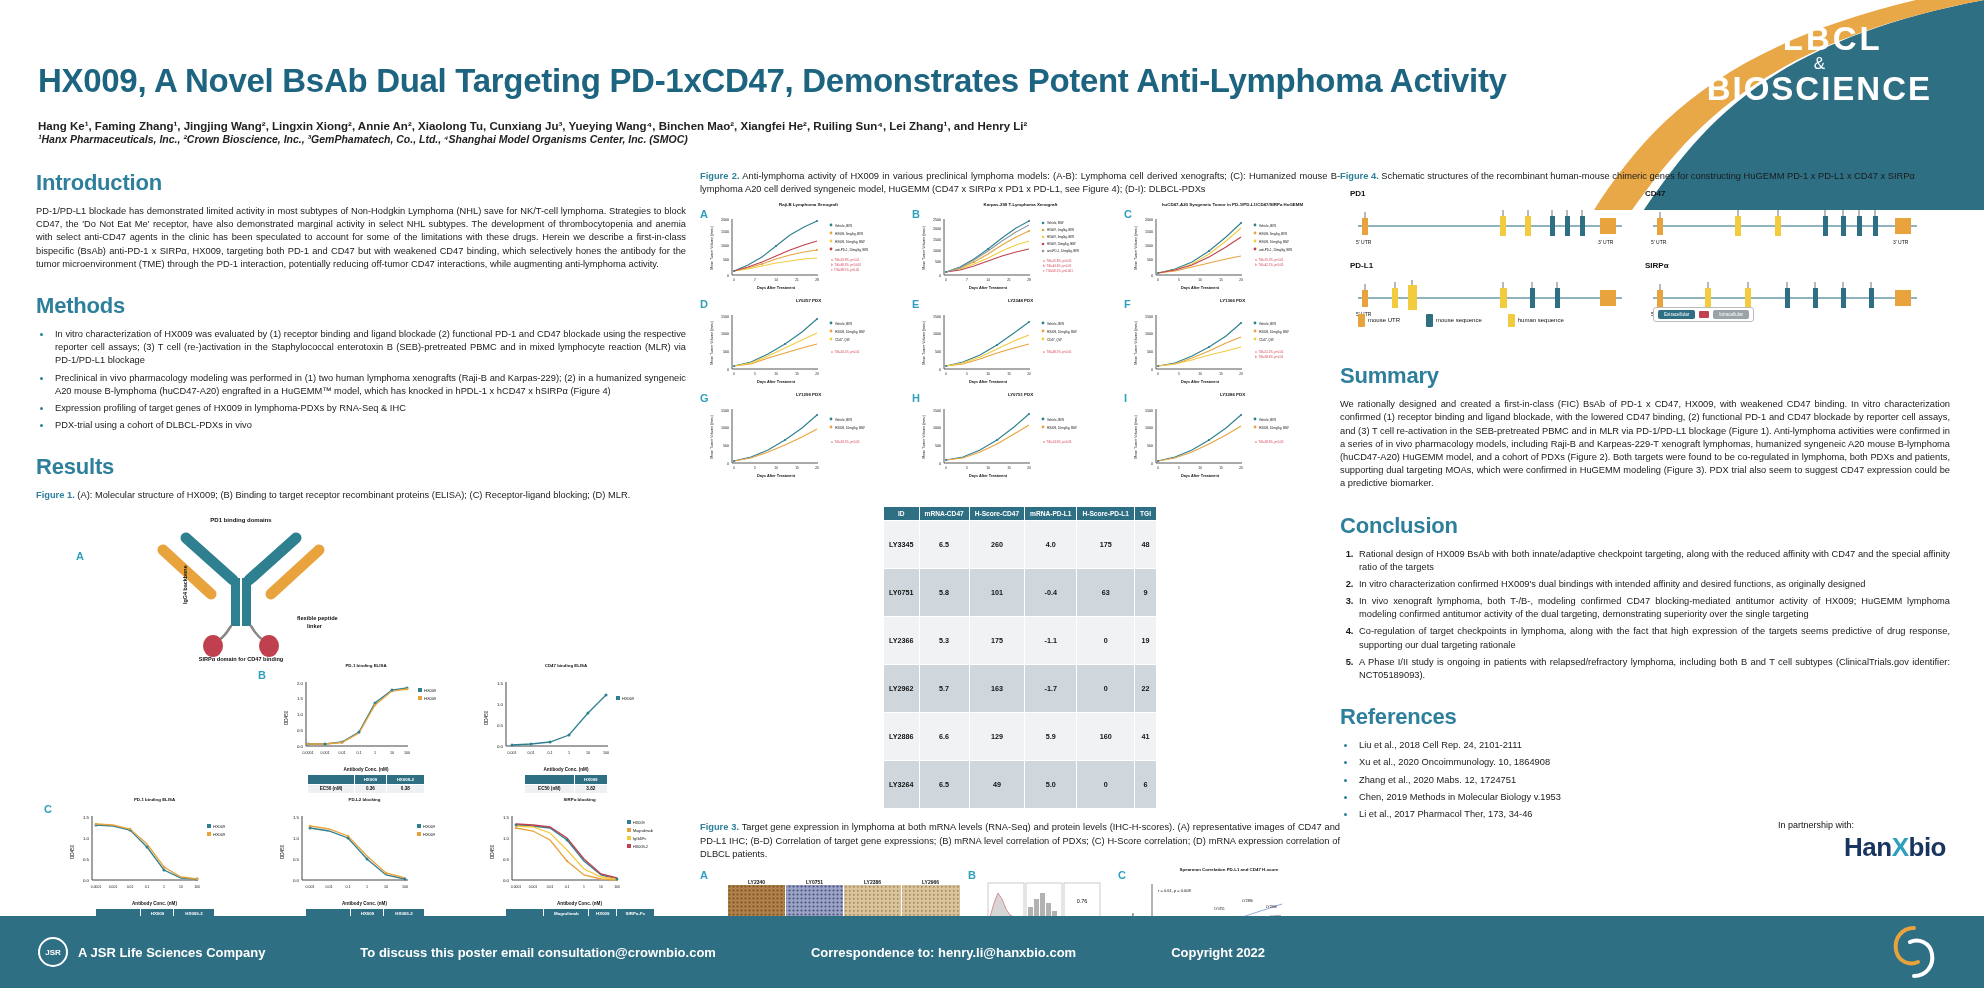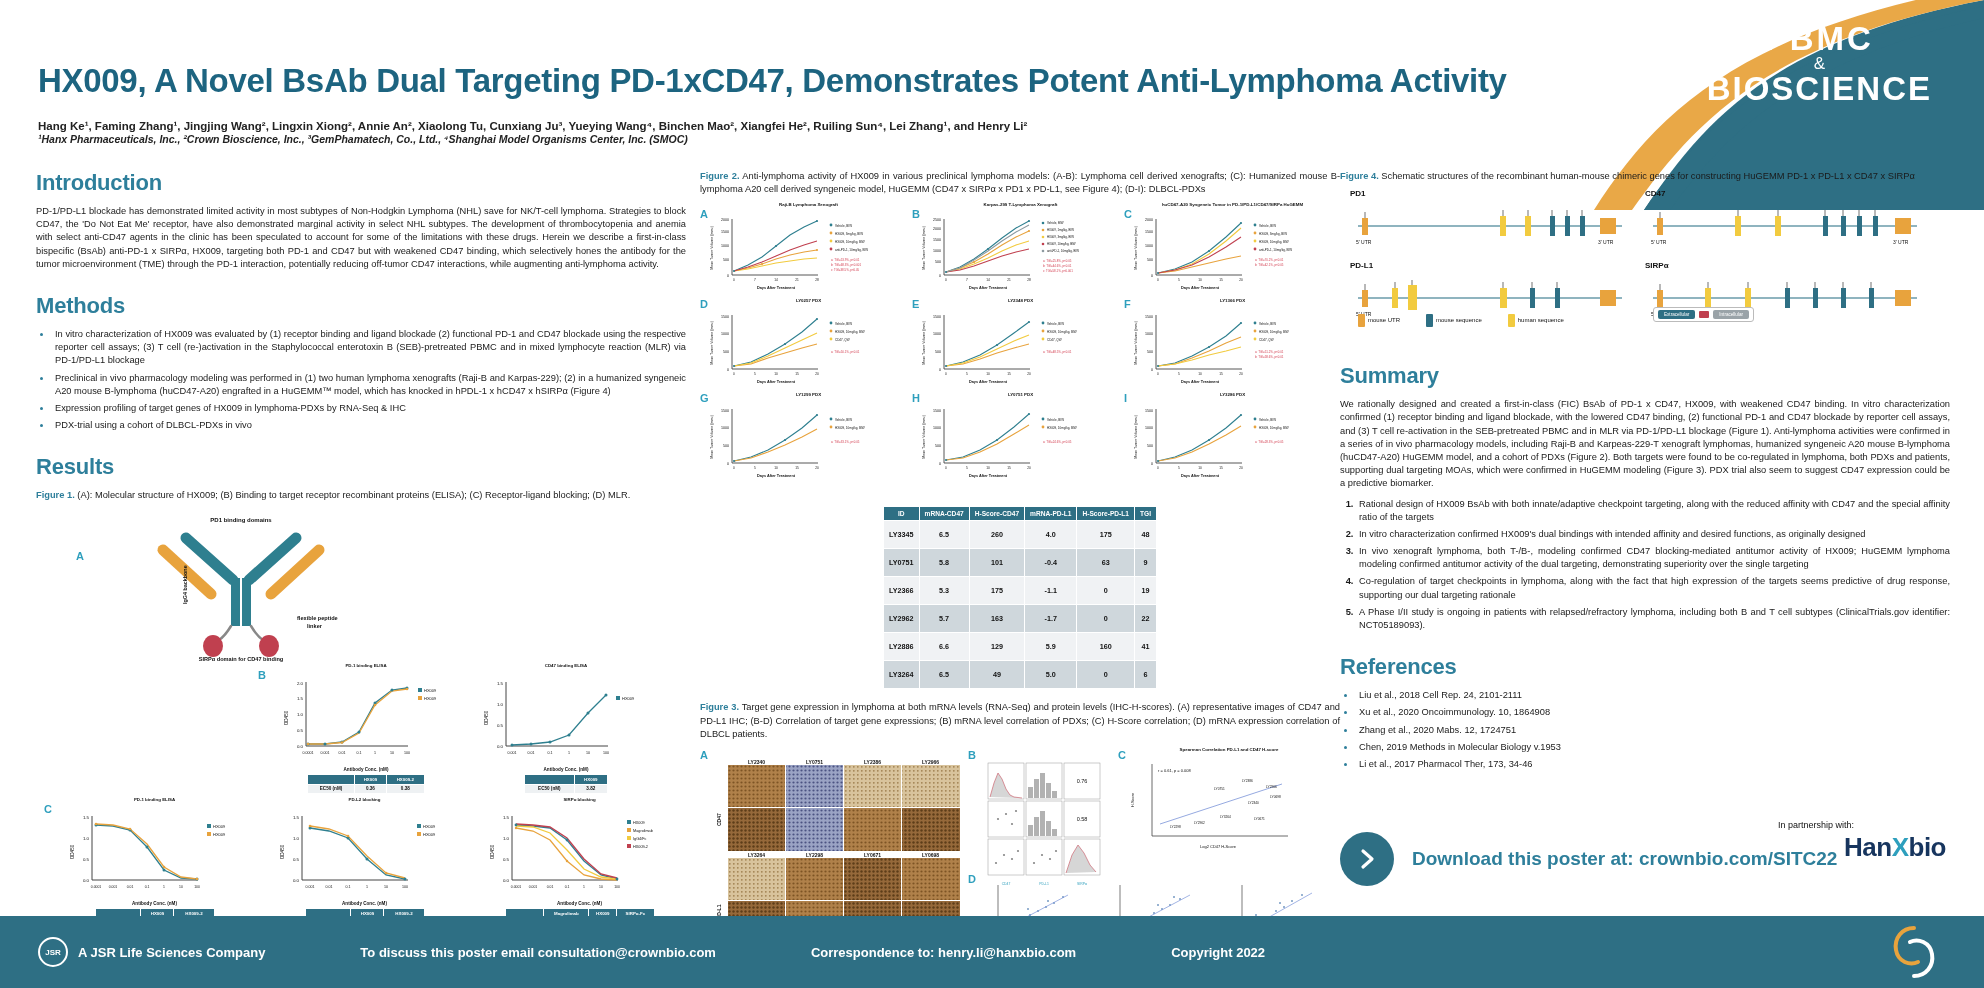--- a/index.html
+++ b/index.html
@@ -77,21 +77,21 @@
   svg { display:block; }
 
   
   table.dt { border-collapse:collapse; font-size:7.2px; }
   table.dt th {
     background:#2e6f84; color:#fff; font-weight:bold;
     padding:3px 5px; text-align:center; border:1px solid #fff;
     font-size:6.6px; white-space:nowrap;
   }
   table.dt td {
-    padding:9px 5px; text-align:center; border:1px solid #fff;
+    padding:19px 5px; text-align:center; border:1px solid #fff;
     color:#111; font-weight:bold;
   }
   table.dt tr:nth-child(odd) td  { background:#f0f2f4; }
   table.dt tr:nth-child(even) td { background:#cfd7dc; }
 
   
   table.ic { border-collapse:collapse; font-size:4.6px; width:100%; }
   table.ic th { background:#2e6f84; color:#fff; padding:1.6px 2px; border:1px solid #fff; font-weight:bold; font-size:4.4px;}
   table.ic td { background:#eef1f3; padding:1.6px 2px; border:1px solid #fff; text-align:center; color:#111; font-weight:bold;}
 
@@ -137,21 +137,21 @@
 
 <div id="poster">
 
   <div class="header-swoosh">
     <svg width="640" height="210" viewBox="0 0 640 210">
       <path d="M640,0 L640,210 L300,210 C360,120 430,40 640,0 Z" fill="#2e6f84"></path>
       <path d="M640,0 C420,42 348,126 288,210 L250,210 C312,112 400,28 640,-14 Z" fill="#e8a33d" opacity="0.95"></path>
       <path d="M640,18 C452,60 380,136 326,210 L300,210 C358,124 440,48 640,6 Z" fill="#2e6f84"></path>
     </svg>
     <div class="crown-logo">
-      <div class="c1">PBMC</div>
+      <div class="c1">DLBCL</div>
       <div class="amp">&amp;</div>
       <div class="c2">BIOSCIENCE</div>
     </div>
   </div>
 
   <div class="poster-title">HX009, A Novel BsAb Dual Targeting PD-1xCD47, Demonstrates Potent Anti-Lymphoma Activity</div>
   <div class="authors">Hang Ke¹, Faming Zhang¹, Jingjing Wang², Lingxin Xiong², Annie An², Xiaolong Tu, Cunxiang Ju³, Yueying Wang⁴, Binchen Mao², Xiangfei He², Ruiling Sun⁴, Lei Zhang¹, and Henry Li²</div>
   <div class="affil">¹Hanx Pharmaceuticals, Inc., ²Crown Bioscience, Inc., ³GemPhamatech, Co., Ltd., ⁴Shanghai Model Organisms Center, Inc. (SMOC)</div>
 
   <div class="col" id="col-left">
@@ -1422,46 +1422,39 @@
       <div style="position:absolute;left:18px;top:125px;display:flex;gap:26px;">
         <span class="gene-legend"><i style="background:#e8a33d;"></i><span>mouse UTR</span></span>
         <span class="gene-legend"><i style="background:#2e6f84;"></i><span>mouse sequence</span></span>
         <span class="gene-legend"><i style="background:#f2cb3f;"></i><span>human sequence</span></span>
       </div>
     </div>
 
     <h2 class="sec" style="margin-top:14px;">Summary</h2>
     <p class="body">We rationally designed and created a first-in-class (FIC) BsAb of PD-1 x CD47, HX009, with weakened CD47 binding. In vitro characterization confirmed (1) receptor binding and ligand blockade, with the lowered CD47 binding, (2) functional PD-1 and CD47 blockade by reporter cell assays, and (3) T cell re-activation in the SEB-pretreated PBMC and in MLR via PD-1/PD-L1 blockage (Figure 1). Anti-lymphoma activities were confirmed in a series of in vivo pharmacology models, including Raji-B and Karpeas-229-T xenograft lymphomas, humanized syngeneic A20 mouse B-lymphoma (huCD47-A20) HuGEMM model, and a cohort of PDXs (Figure 2). Both targets were found to be co-regulated in lymphoma, both PDXs and patients, supporting dual targeting MOAs, which were confirmed in HuGEMM modeling (Figure 3). PDX trial also seem to suggest CD47 expression could be a predictive biomarker.</p>
 
+    <h2 class="sec tight">Conclusion</h2>
     <ol class="body">
       <li>Rational design of HX009 BsAb with both innate/adaptive checkpoint targeting, along with the reduced affinity with CD47 and the special affinity ratio of the targets</li>
       <li>In vitro characterization confirmed HX009's dual bindings with intended affinity and desired functions, as originally designed</li>
       <li>In vivo xenograft lymphoma, both T-/B-, modeling confirmed CD47 blocking-mediated antitumor activity of HX009; HuGEMM lymphoma modeling confirmed antitumor activity of the dual targeting, demonstrating superiority over the single targeting</li>
       <li>Co-regulation of target checkpoints in lymphoma, along with the fact that high expression of the targets seems predictive of drug response, supporting our dual targeting rationale</li>
       <li>A Phase I/II study is ongoing in patients with relapsed/refractory lymphoma, including both B and T cell subtypes (ClinicalTrials.gov identifier: NCT05189093).</li>
     </ol>
 
     <h2 class="sec tight">References</h2>
     <ul class="body">
       <li>Liu et al., 2018 Cell Rep. 24, 2101-2111</li>
       <li>Xu et al., 2020 Oncoimmunology. 10, 1864908</li>
       <li>Zhang et al., 2020 Mabs. 12, 1724751</li>
       <li>Chen, 2019 Methods in Molecular Biology v.1953</li>
       <li>Li et al., 2017 Pharmacol Ther, 173, 34-46</li>
     </ul>
   </div>
 
-  <div class="dl-wrap">
-    <div class="dl-circle">
-      <svg width="24" height="24" viewBox="0 0 24 24">
-          <path d="M8 4 L17 12 L8 20" fill="none" stroke="#fff" stroke-width="3.2" stroke-linecap="round" stroke-linejoin="round"></path>
-        </svg>
-    </div>
-    <div class="dl-text">Download this poster at: crownbio.com/SITC22</div>
-  </div>
 
   <div class="partner-lbl">In partnership with:</div>
   <div class="hanx">
     <span>Han</span><span class="x">X</span><span>bio</span>
   </div>
 
   <div class="footer">
     <div style="display:flex;align-items:center;margin-left:38px;">
       <div class="jsr-badge">JSR</div>
       <span class="footer-item">A JSR Life Sciences Company</span>

